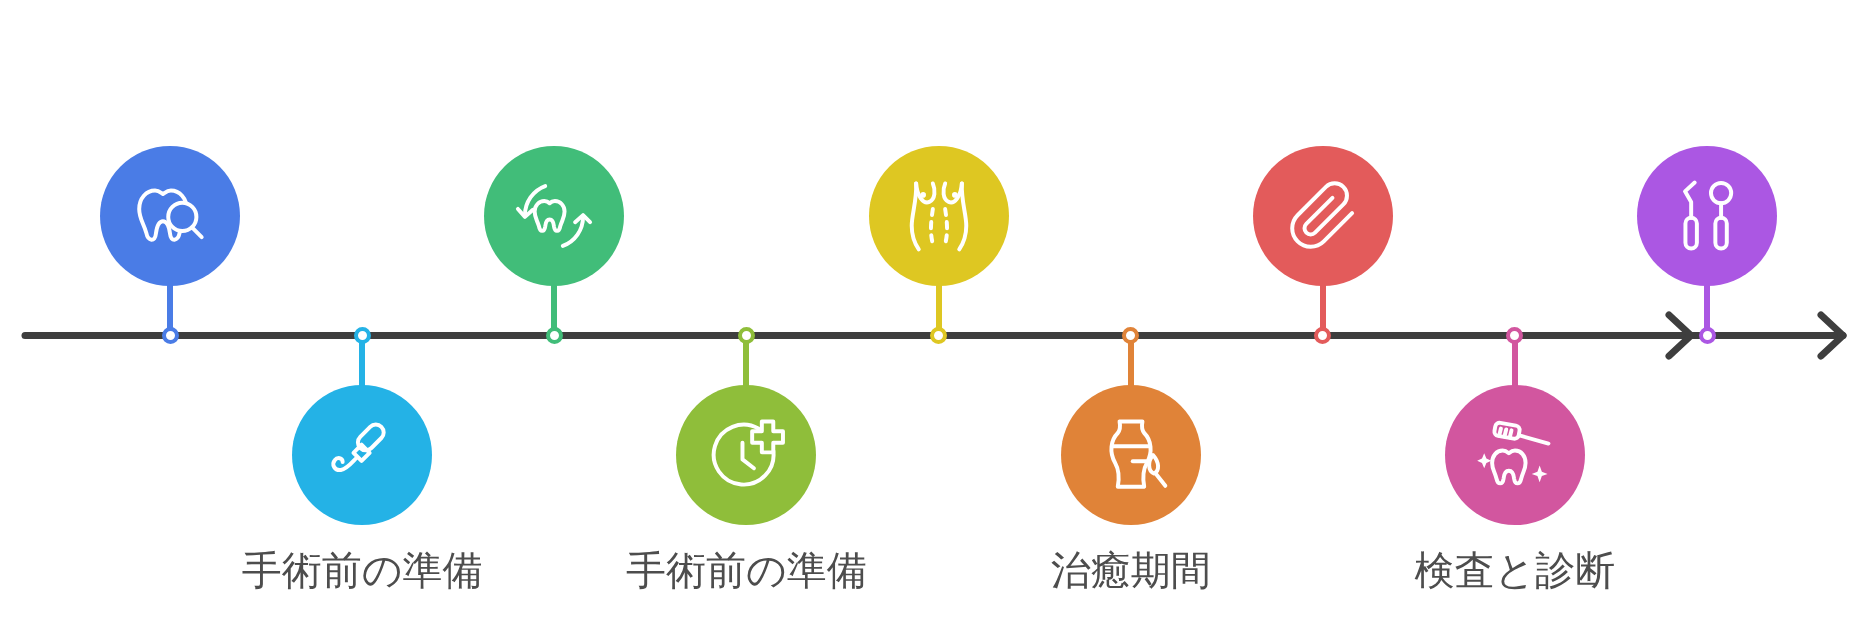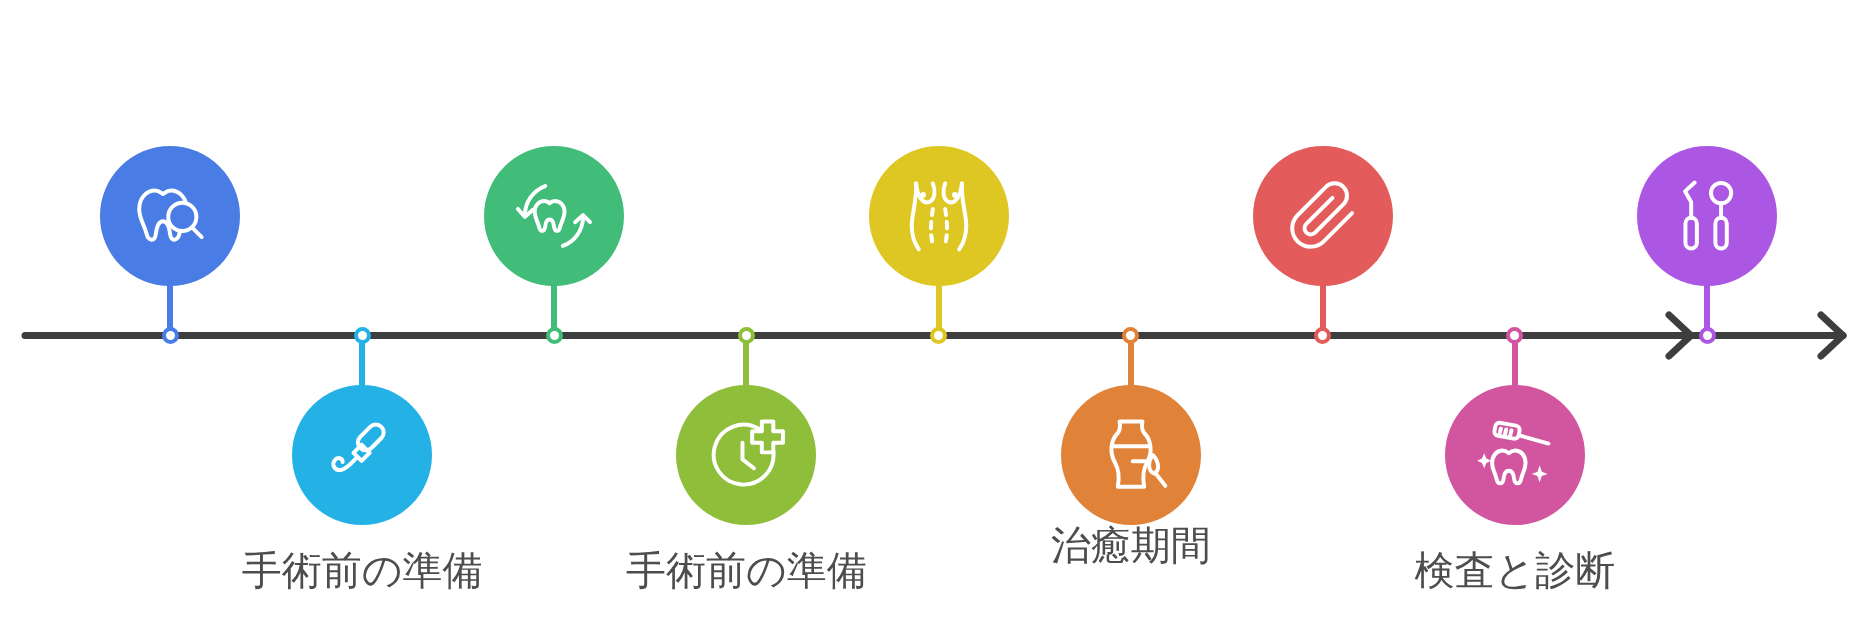--- a/index.html
+++ b/index.html
@@ -147,21 +147,21 @@
               <circle class="fillwhite" cx="32" cy="26" r="3.2"></circle>
               <circle class="fillwhite" cx="68" cy="26" r="3.2"></circle>
               <path class="dash" d="M43,42 C41,56 39,70 44,85"></path>
               <path class="dash" d="M57,42 C59,56 61,70 56,85"></path>
             </svg>
           </span>
     </div>
   </div>
 
   <div class="node" style="--c: #e08338; color: rgb(224, 131, 56);">
-    <div class="step-label" style="left: 960.625px; top: 520px;">
+    <div class="step-label" style="left: 960.625px; top: 545px;">
           <div>治癒期間</div>
         </div>
     <div class="connector" style="left: 1127.62px; top: 335.5px; height: 55.5px;"></div>
     <div class="dot" style="left: 1122.12px; top: 327px;"></div>
     <div class="circle" style="left: 1060.62px; top: 385px;">
       <span class="icon">
             <svg viewBox="0 0 100 100">
               <path d="M37,12 H63 C62,17 62,21 65,25 C73,33 75,47 68,59 C64,66 63,75 65,86 H35 C37,75 36,66 32,59 C25,47 27,33 35,25 C38,21 38,17 37,12 Z"></path>
               <path d="M30,40 H70"></path>
               <path d="M52,57 H67"></path>

